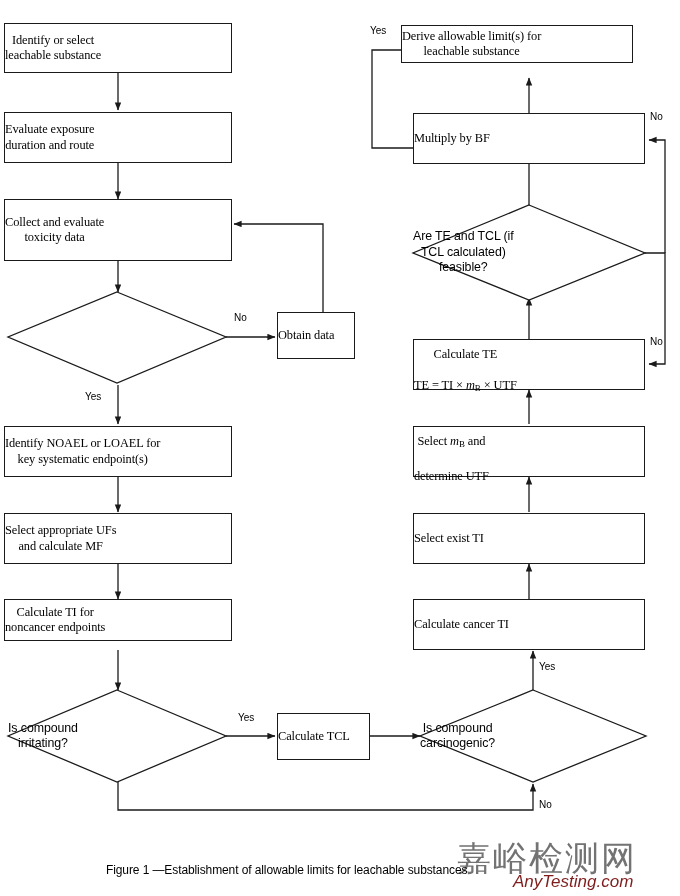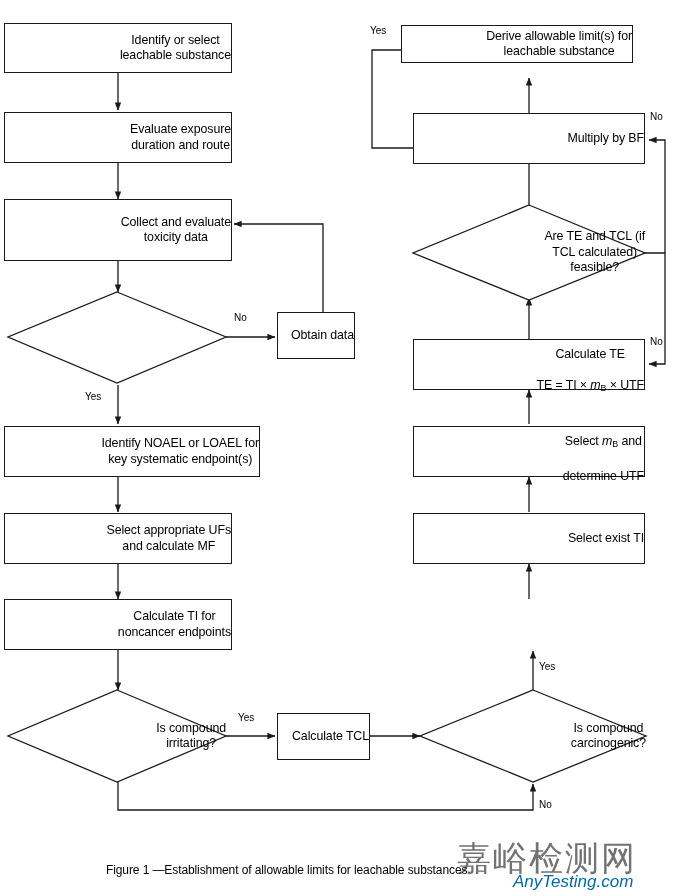--- a/index.html
+++ b/index.html
@@ -33,36 +33,37 @@
     height: 896px;
     pointer-events: none;
   }
   .proc {
     position: absolute;
     box-sizing: border-box;
     border: 1.3px solid #1a1a1a;
     background: #ffffff;
     display: flex;
     align-items: center;
-    justify-content: flex-end;
+    justify-content: flex-start;
     text-align: center;
     pointer-events: auto;
+    font-family: Liberation Serif, serif;
   }
   .proc .txt {
     font-size: 12.4px;
     line-height: 15.5px;
     color: #000000;
     letter-spacing: -0.1px;
     white-space: pre-line;
   }
   .dec {
     position: absolute;
     display: flex;
     align-items: center;
-    justify-content: flex-end;
+    justify-content: flex-start;
     text-align: center;
     pointer-events: auto;
   }
   .dec .txt {
     font-size: 12.4px;
     line-height: 15.5px;
     color: #000000;
     letter-spacing: -0.1px;
     white-space: pre-line;
     position: relative;
@@ -89,21 +90,21 @@
     font-weight: normal;
     color: #737373;
     letter-spacing: 2px;
     white-space: nowrap;
     user-select: none;
   }
   .wm-en {
     position: absolute;
     font-size: 17px;
     font-style: italic;
-    color: #0369a1;
+    color: #7f1d1d;
     white-space: nowrap;
     user-select: none;
   }
   sub { font-size: 0.72em; vertical-align: -0.25em; }
   i.mvar { font-style: italic; }
 </style>
 </head>
 <body>
 
 <div id="canvas-root">
@@ -173,62 +174,65 @@
     <div class="proc" style="left:4px; top:199px; width:228px; height:62px;">
       <span class="txt">Collect and evaluate
 toxicity data</span>
     </div>
 
 
     <div class="proc" style="left:277px; top:312px; width:78px; height:47px;">
       <span class="txt">Obtain data</span>
     </div>
 
-    <div class="proc" style="left:4px; top:426px; width:256px; height:51px;">
+    <div class="proc" style="left:4px; top:426px; width:228px; height:51px;">
       <span class="txt">Identify NOAEL or LOAEL for
 key systematic endpoint(s)</span>
     </div>
 
     <div class="proc" style="left:4px; top:513px; width:228px; height:51px;">
       <span class="txt">Select appropriate UFs
 and calculate MF</span>
     </div>
 
-    <div class="proc" style="left:4px; top:599px; width:228px; height:51px;">
+    <div class="proc" style="left:4px; top:599px; width:228px; height:42px;">
       <span class="txt">Calculate TI for
 noncancer endpoints</span>
     </div>
 
     <div class="dec" style="left:8px; top:690px; width:218px; height:92px;">
       <span class="txt">Is compound
 irritating?</span>
     </div>
 
     <div class="proc" style="left:277px; top:713px; width:93px; height:47px;">
       <span class="txt">Calculate TCL</span>
     </div>
 
     <div class="dec" style="left:420px; top:690px; width:226px; height:92px;">
       <span class="txt">Is compound
 carcinogenic?</span>
     </div>
 
+    <div class="proc" style="left:413px; top:599px; width:232px; height:51px;">
+      <span class="txt">Calculate cancer TI</span>
+    </div>
 
     <div class="proc" style="left:413px; top:513px; width:232px; height:51px;">
       <span class="txt">Select exist TI</span>
     </div>
 
-    <div class="proc" style="left:413px; top:426px; width:232px; height:51px;padding-left:16px;">
+    <div class="proc" style="left:413px; top:426px; width:232px; height:51px;">
       <span class="txt">
         <span><span>Select </span><i class="mvar">m</i><sub>B</sub><span> and</span></span><br>
         <span>determine UTF</span>
       </span>
     </div>
 
-    <div class="proc" style="left:413px; top:339px; width:232px; height:51px;padding-left:6px;">
+    <div class="proc" style="left:413px; top:339px; width:232px; height:51px;">
       <span class="txt">
         <span>Calculate TE</span><br>
         <span><span>TE = TI × </span><i class="mvar">m</i><sub>B</sub><span> × UTF</span></span>
       </span>
     </div>
 
     <div class="dec" style="left:413px; top:205px; width:232px; height:95px;">
       <span class="txt">Are TE and TCL (if
 TCL calculated)
 feasible?</span>

